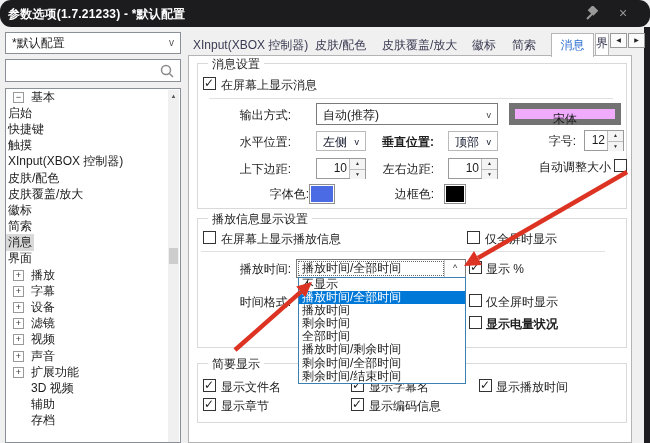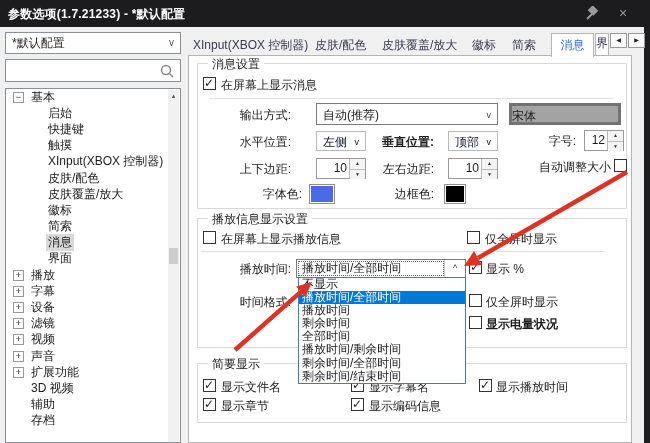--- a/index.html
+++ b/index.html
@@ -15,21 +15,21 @@
   
   .field{background:#fff;border:1px solid #8a8f98;box-sizing:border-box;}
   #profile{left:5px;top:32px;width:176px;height:22px;line-height:20px;padding-left:6px;}
   #profile .arrow{position:absolute;right:6px;top:0;color:#555;font-size:10px;}
   #searchbox{left:5px;top:59px;width:176px;height:23px;}
   
   #tree{left:5px;top:88px;width:176px;height:355px;background:#fff;border:1px solid #8a8f98;box-sizing:border-box;overflow:hidden;}
   .titem{height:16.2px;display:flex;align-items:center;white-space:nowrap;}
   .exp{display:inline-block;width:9px;height:9px;border:1px solid #999;background:#fff;font-size:9px;line-height:8px;text-align:center;color:#333;margin-right:5px;box-sizing:content-box;}
   .t-root{padding-left:7px;}
-  .t-child{padding-left:40px;}
+  .t-child{}
   .t-leafroot{padding-left:23px;}
   .tlbl{padding:0 2px;}
   .tlbl.sel{background:#d9d9d9;}
   #tree-scroll{position:absolute;right:1px;top:1px;width:11px;height:352px;background:#f0f0f0;}
   #tree-scroll .up{height:12px;text-align:center;font-size:6px;color:#555;line-height:12px;}
   #tree-scroll .thumb{position:absolute;left:1px;top:158px;width:9px;height:16px;background:#cdcdcd;}
   
   .tab{top:36px;height:18px;line-height:18px;color:#3a3a52;white-space:nowrap;}
   .tab.selected{top:33px;height:23px;line-height:22px;background:#fff;border:1px solid #b6b6b6;border-bottom:none;color:#2f6fd0;text-align:center;z-index:5;}
   .tab-scroll{top:33px;width:17px;height:15px;background:#fbfbfb;border:1px solid #9a9a9a;box-sizing:border-box;text-align:center;font-size:6px;line-height:13px;color:#222;z-index:6;}
@@ -43,21 +43,21 @@
   .lbl.b{font-weight:bold;}
   
   .cb{position:absolute;width:13px;height:13px;border:1px solid #333;background:#fff;box-sizing:border-box;}
   .cb.checked::after{content:"✓";position:absolute;left:0px;top:-2px;font-size:12px;color:#1b1b1b;}
   
   .combo{position:absolute;background:#fff;border:1px solid #7a7a7a;box-sizing:border-box;}
   .combo .val{position:absolute;left:6px;top:0;line-height:20px;white-space:nowrap;}
   .combo .darr{position:absolute;right:6px;top:0;line-height:20px;font-size:9px;color:#444;}
   .combo.disabled{border-color:#b9b9b9;}
   .combo.disabled .val,.combo.disabled .darr{color:#0f172a;}
-  .btn{position:absolute;background:#a3a3a3;border:3px solid #737373;box-sizing:border-box;}
+  .btn{position:absolute;background:#f0abfc;border:6px solid #737373;box-sizing:border-box;text-align:center;}
   .spin{position:absolute;background:#fff;border:1px solid #9a9a9a;box-sizing:border-box;}
   .spin .num{position:absolute;right:18px;top:0;line-height:19px;}
   .spin .btns{position:absolute;right:0;top:0;width:15px;height:100%;border-left:1px solid #bbb;}
   .spin .btns div{height:50%;font-size:5px;line-height:9px;text-align:center;color:#333;background:#f4f4f4;}
   .spin .btns div+div{border-top:1px solid #bbb;}
   .swatch{position:absolute;box-sizing:border-box;border:1px solid #8f8f8f;box-shadow:inset 0 0 0 1px #fff;}
   
   #time-combo{left:107px;top:203px;width:170px;height:19px;border:1px solid #7a7a7a;background:#fff;box-sizing:border-box;}
   #time-combo .focus{position:absolute;left:1px;top:1px;right:21px;bottom:1px;border:1px dotted #666;}
   #time-combo .val{position:absolute;left:5px;top:0;line-height:17px;white-space:nowrap;}
@@ -67,21 +67,21 @@
   .ditem{height:13.1px;line-height:13.1px;padding-left:3px;white-space:nowrap;overflow:hidden;}
   .ditem.hl{background:#0078d7;color:#fff;}
   
   #arrows{left:0;top:0;width:650px;height:443px;z-index:30;pointer-events:none;}
 </style>
 </head>
 <body>
 
 <div id="root">
 
-  <div id="titlebar" class="abs" style="background: rgb(28, 28, 31);">
+  <div id="titlebar" class="abs" style="background: rgb(28, 28, 31); border-radius: 11px;">
     <div id="title-text" class="abs">参数选项(1.7.21233) - *默认配置</div>
     <svg class="abs" style="left:583px;top:6px;" width="16" height="16">
       <g stroke="#9a9a9a" stroke-width="2" fill="#9a9a9a">
         <rect x="7" y="2" width="6" height="5" transform="rotate(45 10 4.5)"></rect>
         <line x1="9" y1="8" x2="4" y2="13"></line>
       </g>
     </svg>
     <div class="abs tb-ico" style="left:619px;">×</div>
   </div>
 
@@ -235,21 +235,21 @@
     <div class="spin" style="left:259px;top:102px;width:50px;height:21px;">
       <span class="num">10</span>
       <span class="btns">
           <div>▲</div>
           <div>▼</div>
         </span>
     </div>
     <div class="lbl r" style="left:334px;top:103px;width:88px;">自动调整大小</div>
     <span class="cb" style="left:425px;top:103px;"></span>
 
-    <div class="lbl r" style="left:31px;top:130px;width:82px;">字体色:</div>
+    <div class="lbl r" style="left:38px;top:130px;width:82px;">字体色:</div>
     <div class="swatch" style="left: 120px; top: 128px; width: 26px; height: 20px; background: rgb(75, 107, 228);"></div>
     <div class="lbl r" style="left:163px;top:130px;width:82px;">边框色:</div>
     <div class="swatch" style="left: 255px; top: 128px; width: 22px; height: 20px; background: rgb(0, 0, 0);"></div>
 
     <div class="groupbox" style="left:8px;top:162px;width:428px;height:128px;">
       <span class="grouplabel">播放信息显示设置</span>
     </div>
     <span class="cb" style="left:14px;top:175px;"></span>
     <div class="lbl" style="left:32px;top:175px;">在屏幕上显示播放信息</div>
     <span class="cb" style="left:278px;top:175px;"></span>

